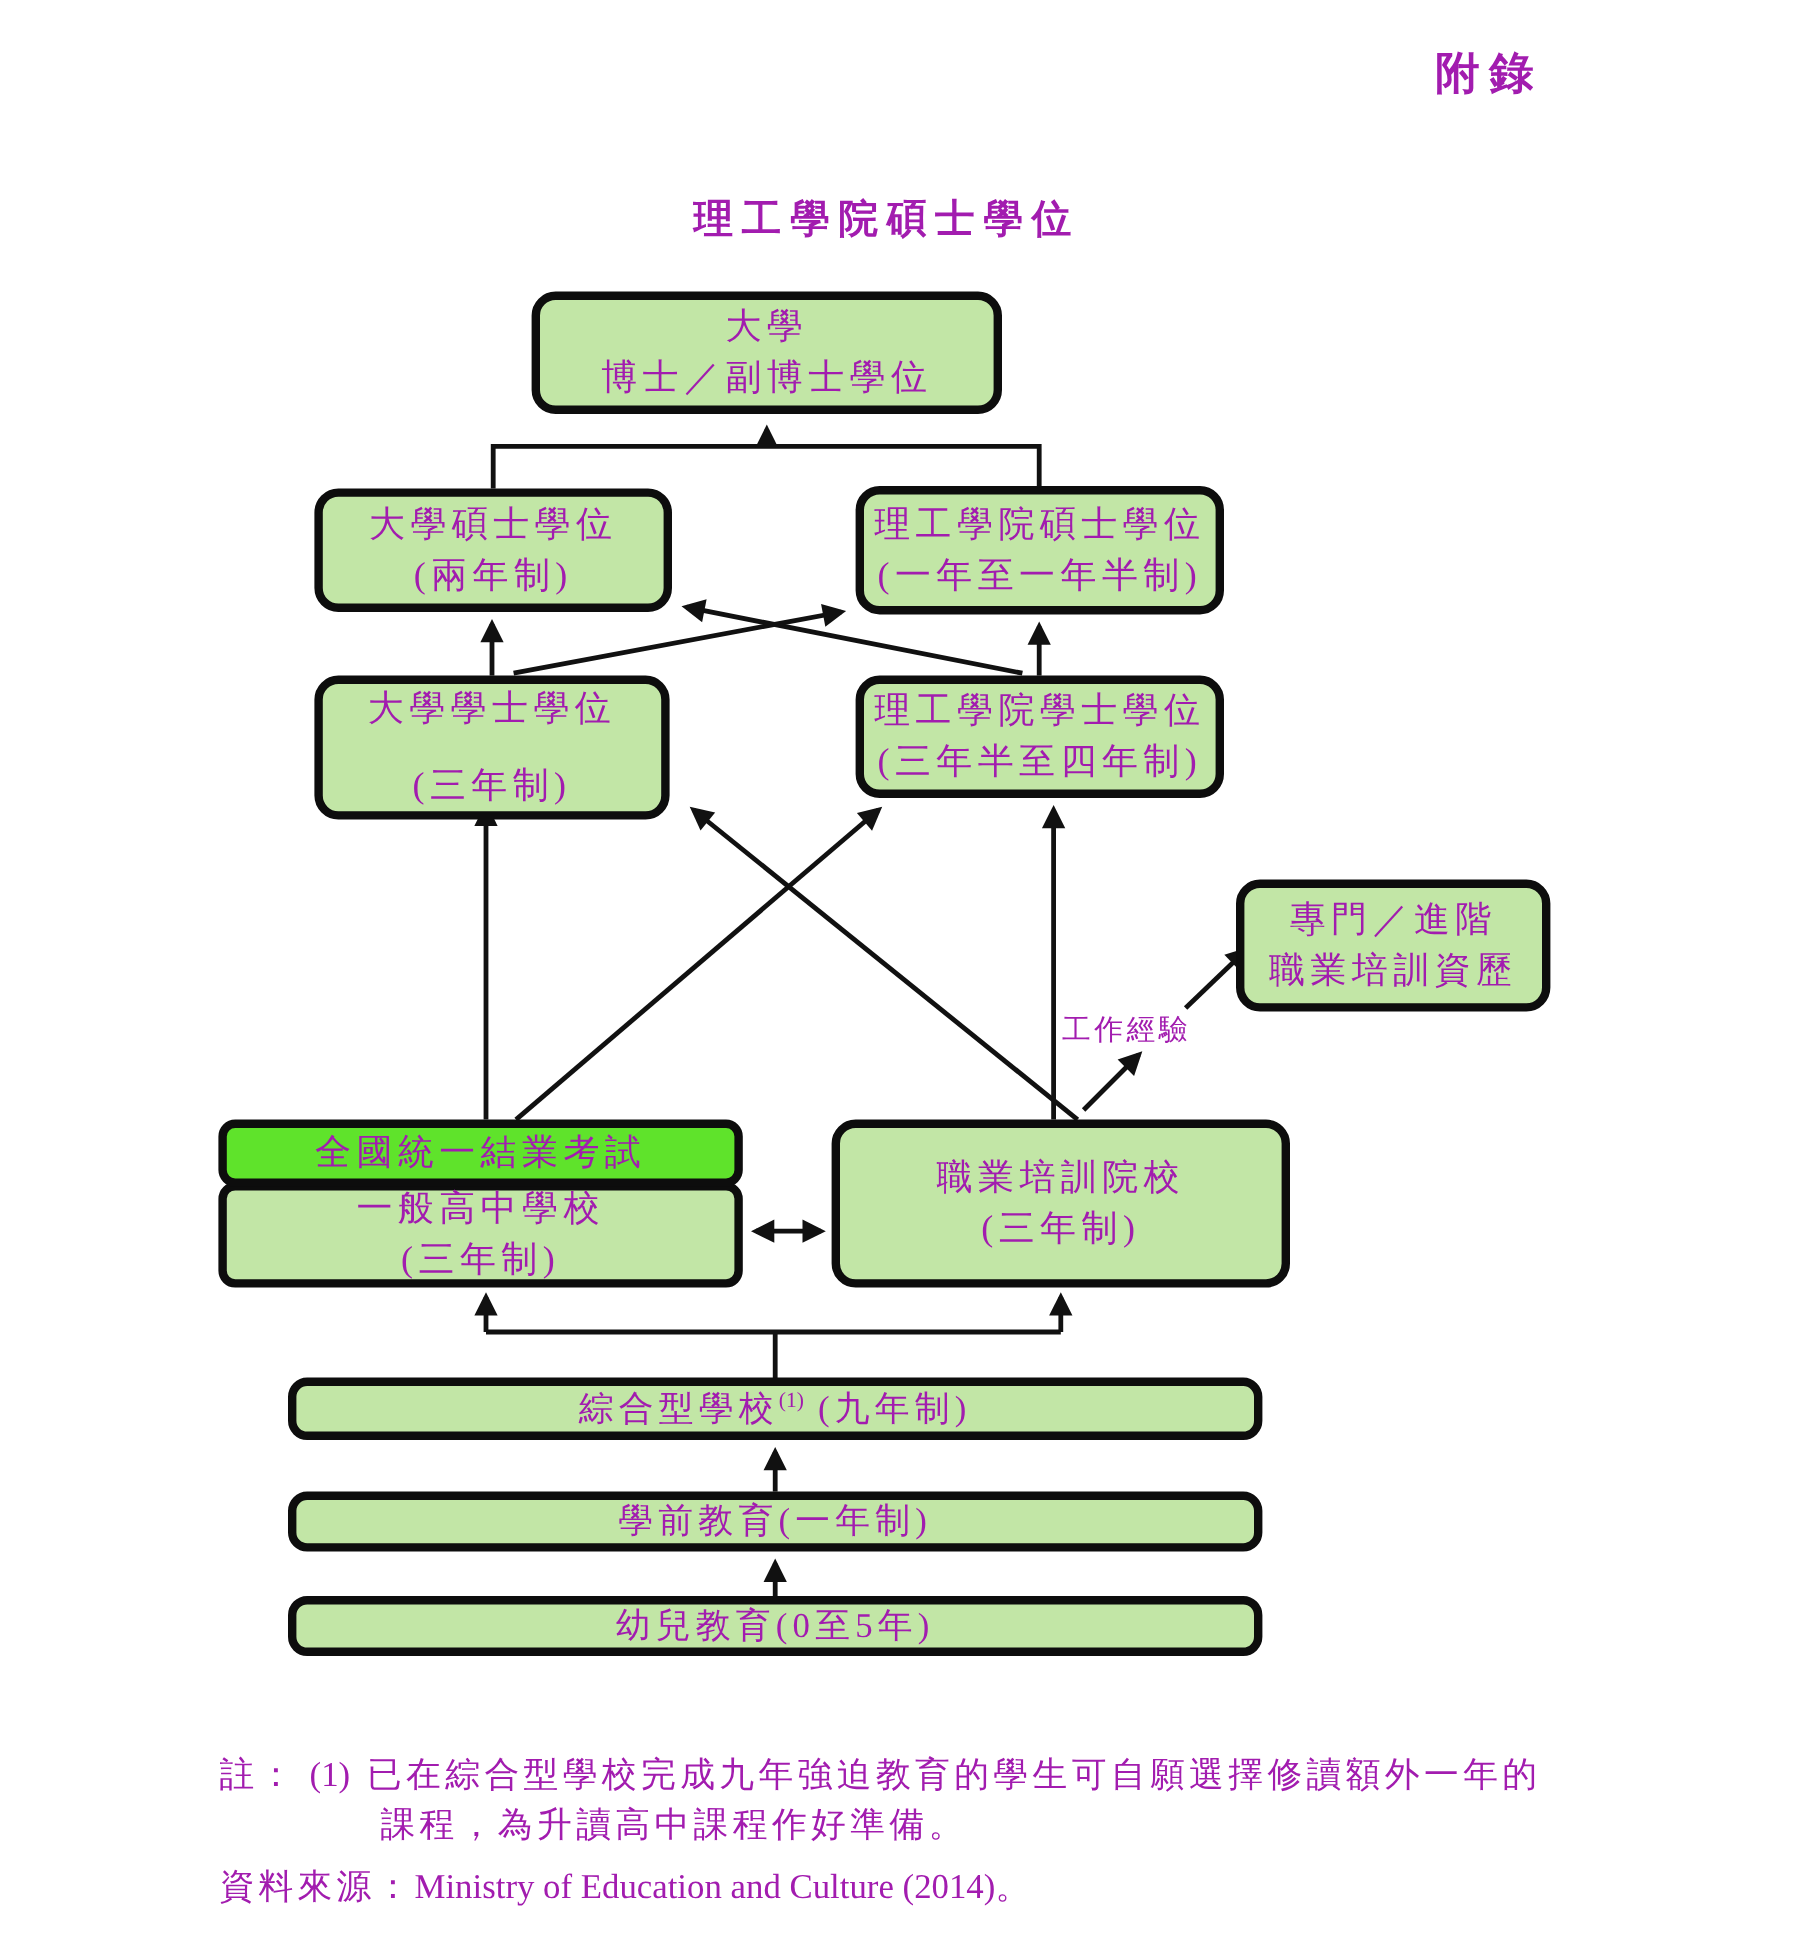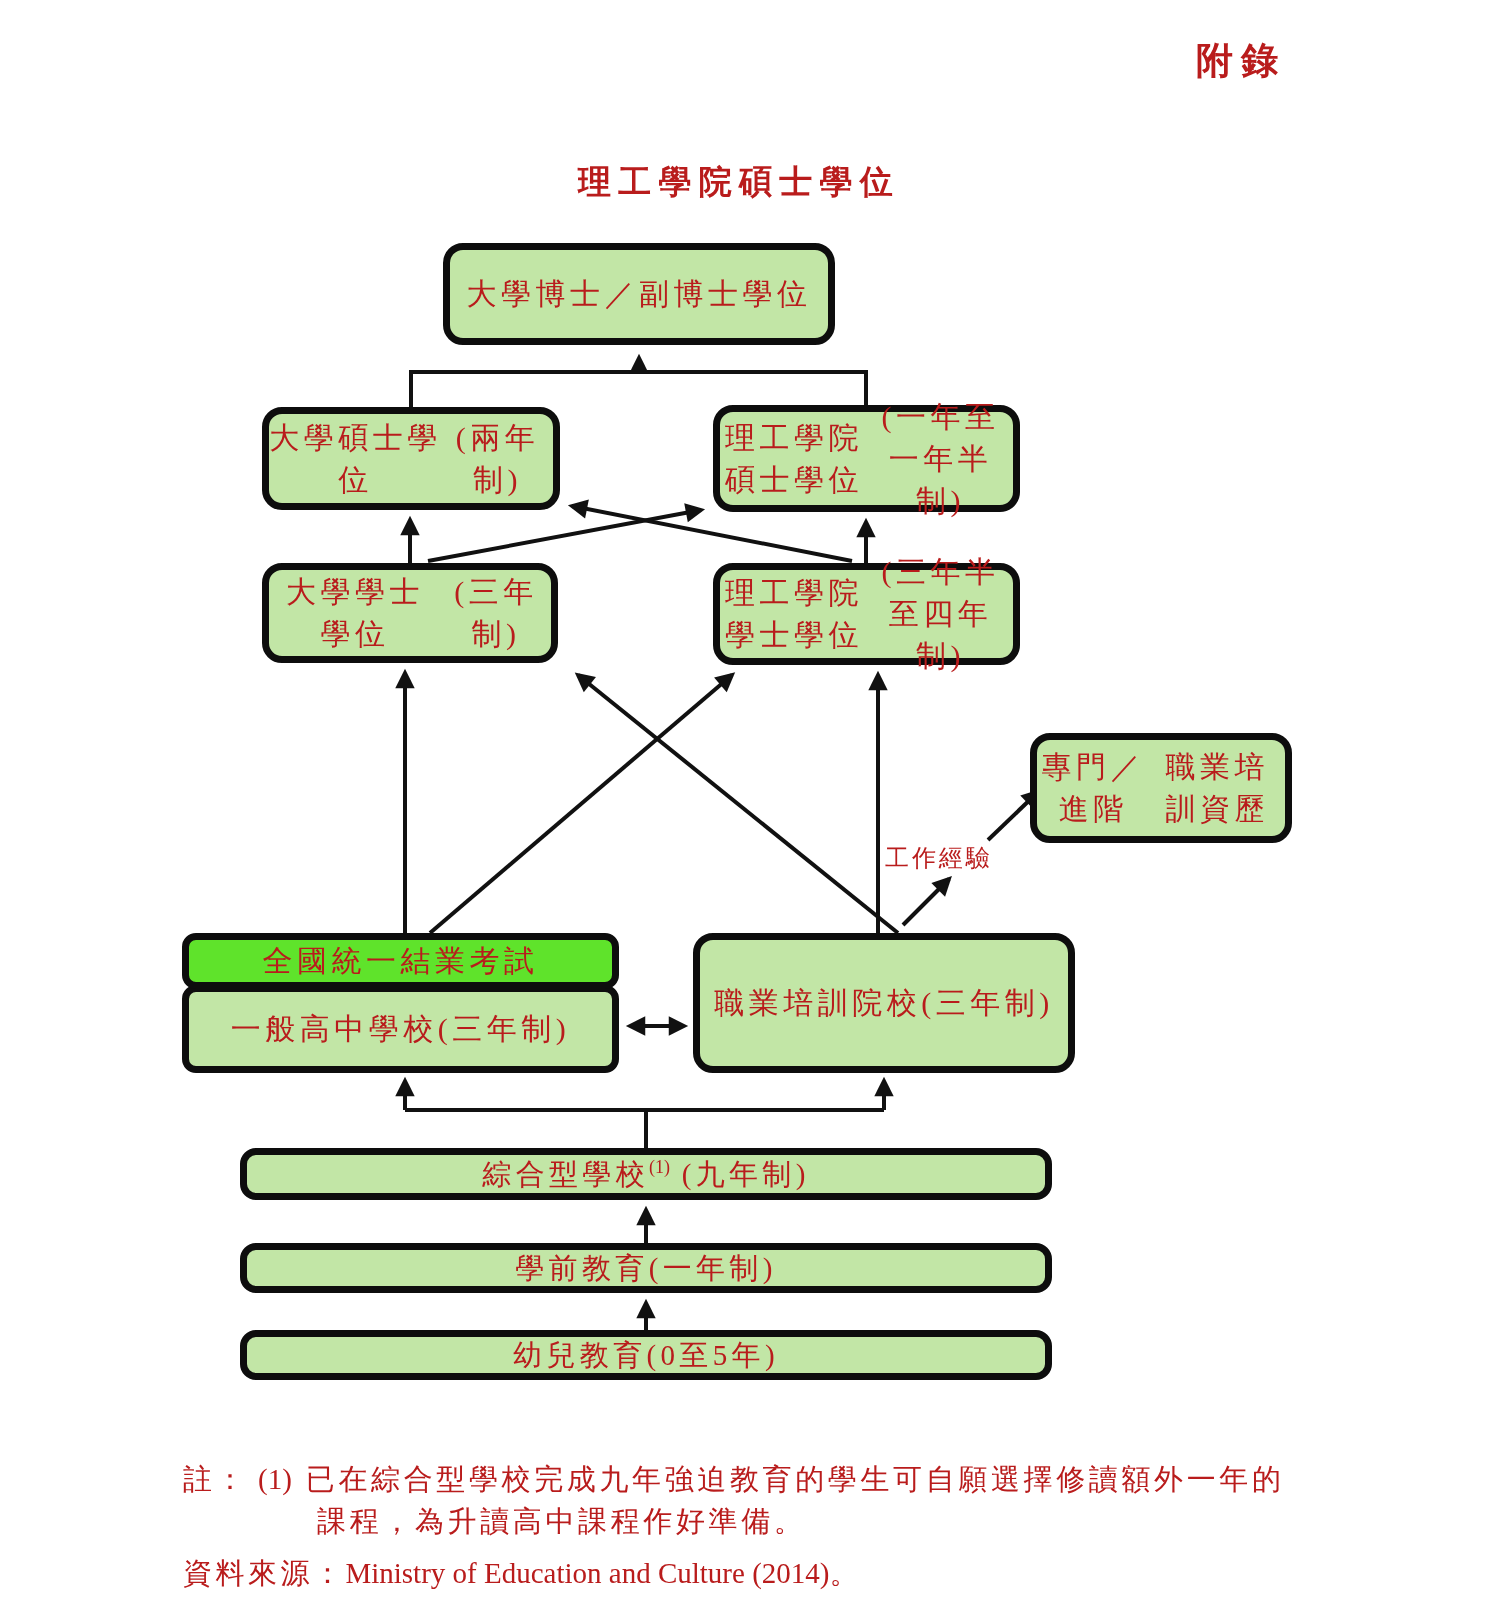--- a/index.html
+++ b/index.html
@@ -8,21 +8,21 @@
     --border:#0d0d0d;
     --line:#111111;
     --paper:#ffffff;
   }
   html,body{margin:0;padding:0;background:#fff;}
   .page{
     position:relative;
     width:1494px;height:1612px;
     background:var(--paper);
     font-family:"Liberation Serif","DejaVu Serif",serif;
-    color:#b91c1c;
+    color:#a21caf;
     overflow:hidden;
   }
   .corner-label{
     position:absolute;top:36px;left:1196px;width:110px;
     font-family:"Liberation Sans","DejaVu Sans",sans-serif;
     font-weight:bold;font-size:37px;letter-spacing:0.22em;
     white-space:nowrap;
   }
   .diagram-title{
     position:absolute;top:160px;left:0;width:1478px;
@@ -30,21 +30,21 @@
     font-family:"Liberation Sans","DejaVu Sans",sans-serif;
     font-weight:bold;font-size:33px;letter-spacing:0.22em;
   }
   svg.wires{position:absolute;left:0;top:0;width:1494px;height:1612px;}
   .box{
     position:absolute;
     box-sizing:border-box;
     background:var(--box-fill);
     border:7px solid var(--border);
     border-radius:20px;
-    display:flex;flex-direction:row;justify-content:center;align-items:center;
+    display:flex;flex-direction:column;justify-content:center;align-items:center;
     font-size:30px;letter-spacing:0.15em;line-height:1.4;
     text-align:center;
   }
   .box.highlight{background:var(--highlight-fill);border-radius:12px;}
   .box.stacked-top{border-radius:14px;}
   .box.stacked-bottom{border-radius:14px;}
   .box.banner{border-radius:16px;font-size:29px;}
   .free-label{
     position:absolute;font-size:24px;letter-spacing:0.12em;white-space:nowrap;
   }
@@ -115,21 +115,21 @@
   <div class="box" style="left:262px;top:407px;width:298px;height:103px;">
     <span class="l1">大學碩士學位</span>
     <span class="l2">(兩年制)</span>
   </div>
 
   <div class="box" style="left:713px;top:405px;width:307px;height:107px;">
     <span class="l1">理工學院碩士學位</span>
     <span class="l2">(一年至一年半制)</span>
   </div>
 
-  <div class="box" style="left:262px;top:563px;width:296px;height:100px;">
+  <div class="box" style="left:262px;top:563px;width:296px;height:120px;justify-content:space-between;">
     <span class="l1">大學學士學位</span>
     <span class="l2">(三年制)</span>
   </div>
 
   <div class="box" style="left:713px;top:563px;width:307px;height:102px;">
     <span class="l1">理工學院學士學位</span>
     <span class="l2">(三年半至四年制)</span>
   </div>
 
   <div class="box" style="left:1030px;top:733px;width:262px;height:110px;">

